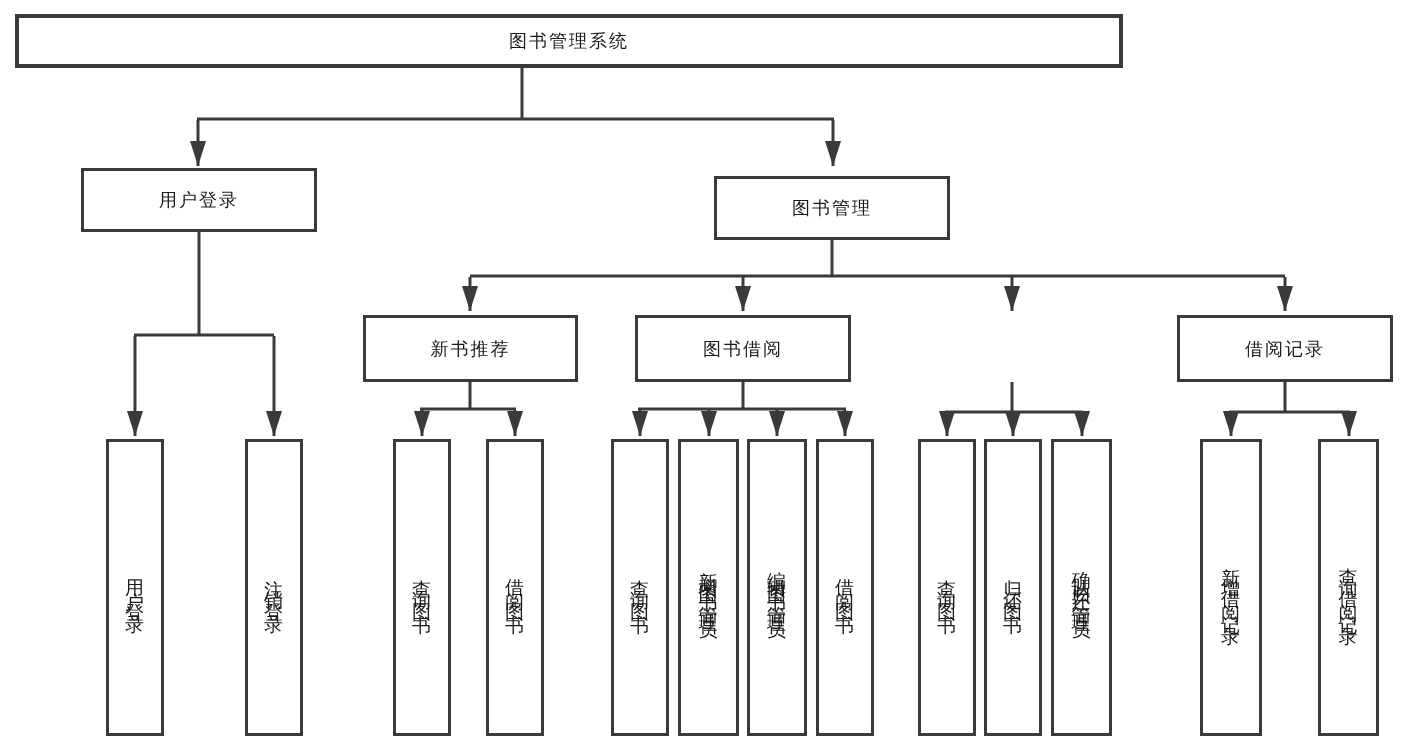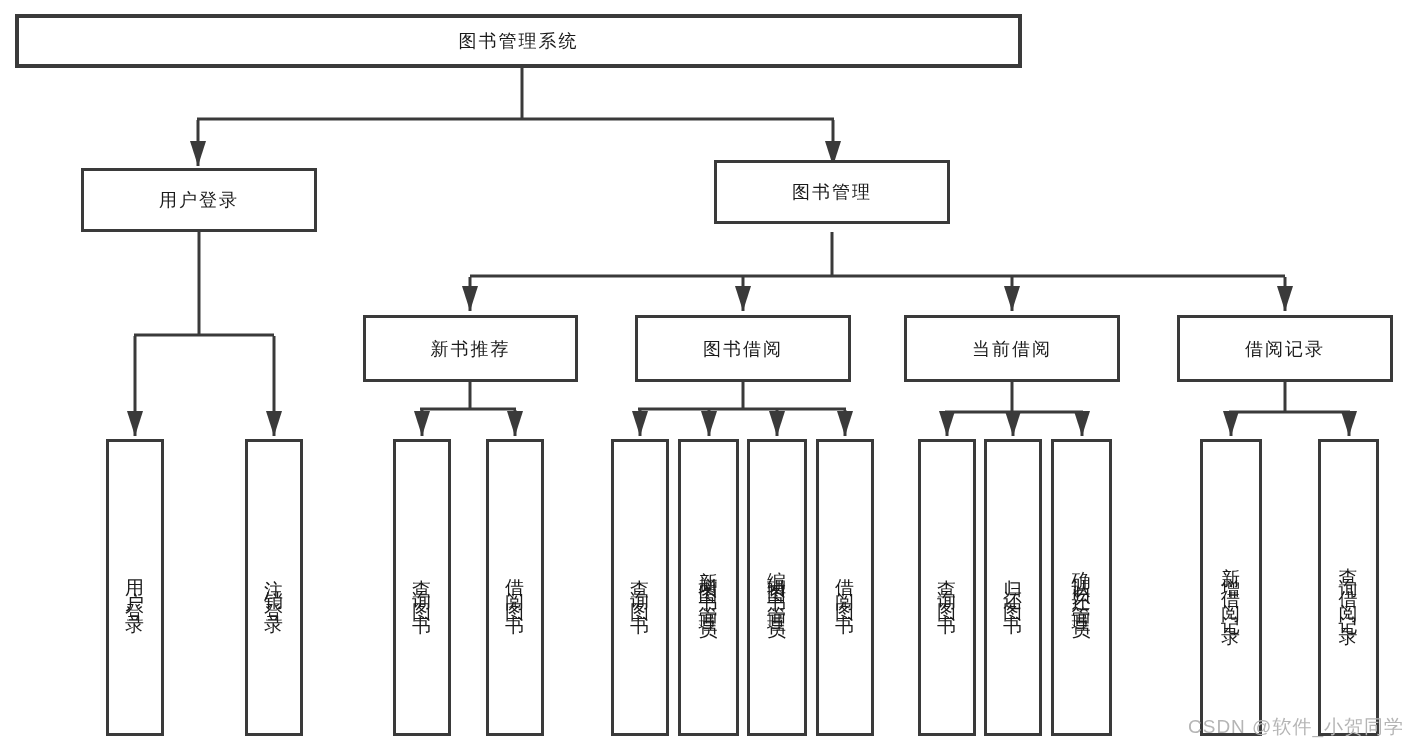--- a/index.html
+++ b/index.html
@@ -101,39 +101,36 @@
       <path d="M1013,413 V436" marker-end="url(#ah)"></path>
       <path d="M1082,413 V436" marker-end="url(#ah)"></path>
 
       <path d="M1285,382 V413"></path>
       <path d="M1229,412 H1350"></path>
       <path d="M1231,413 V436" marker-end="url(#ah)"></path>
       <path d="M1349,413 V436" marker-end="url(#ah)"></path>
     </g>
   </svg>
 
-  <div class="node root" style="left:15px; top:14px; width:1007px; height:54px;">
+  <div class="node root" style="left:15px; top:14px; width:1108px; height:54px;">
     <span class="h-label">图书管理系统</span>
   </div>
 
   <div class="node" style="left:81px; top:168px; width:236px; height:64px;">
     <span class="h-label">用户登录</span>
   </div>
-  <div class="node" style="left:714px; top:160px; width:236px; height:64px;">
+  <div class="node" style="left:714px; top:176px; width:236px; height:64px;">
     <span class="h-label">图书管理</span>
   </div>
 
   <div class="node" style="left:635px; top:315px; width:216px; height:67px;">
     <span class="h-label">图书借阅</span>
   </div>
   <div class="node" style="left:363px; top:315px; width:215px; height:67px;">
     <span class="h-label">新书推荐</span>
-  </div>
-  <div class="node" style="left:904px; top:315px; width:216px; height:67px;">
-    <span class="h-label">当前借阅</span>
   </div>
   <div class="node" style="left:1177px; top:315px; width:216px; height:67px;justify-content:center;">
     <span class="h-label">借阅记录</span>
   </div>
 
   <div class="node v-node" style="left:106px; top:439px; width:58px; height:297px;">
     <span class="v-label">用户登录</span>
   </div>
   <div class="node v-node" style="left:245px; top:439px; width:58px; height:297px;">
     <span class="v-label">注销登录</span>
@@ -169,15 +166,14 @@
     <span class="v-label">确认归还（管理员）</span>
   </div>
 
   <div class="node v-node" style="left:1200px; top:439px; width:62px; height:297px;">
     <span class="v-label">新增借阅记录</span>
   </div>
   <div class="node v-node" style="left:1318px; top:439px; width:61px; height:297px;">
     <span class="v-label">查询借阅记录</span>
   </div>
 
-  <div id="watermark">CSDN @软件_小贺同学</div>
 
 </div>
 
 </body></html>

